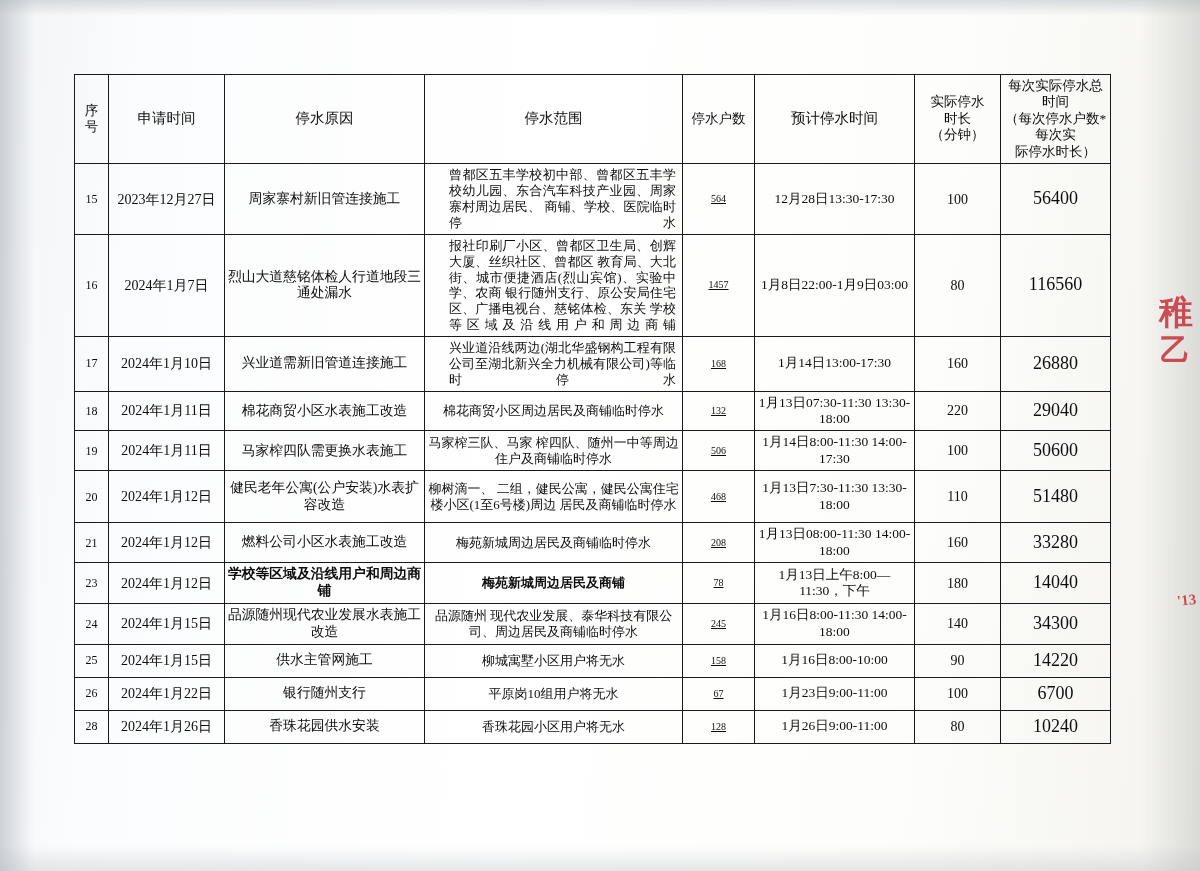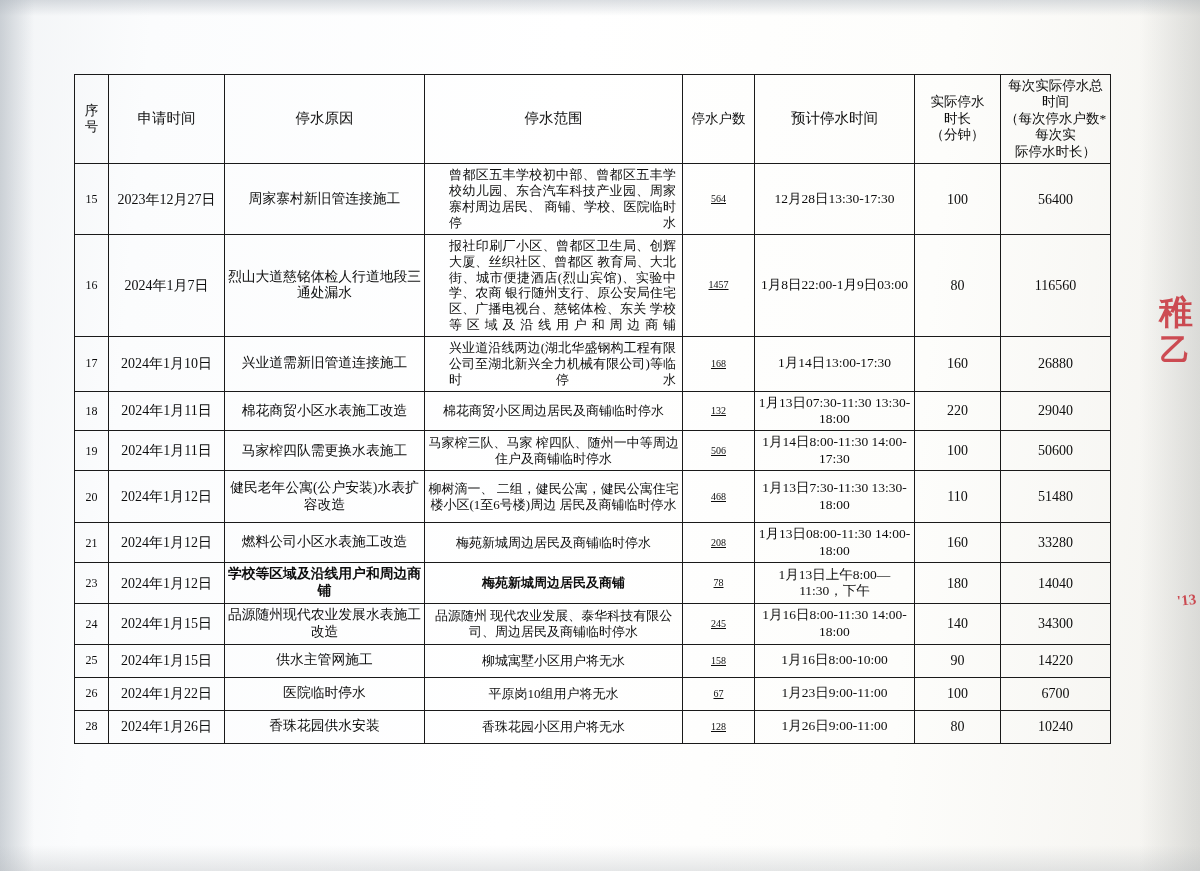--- a/index.html
+++ b/index.html
@@ -81,21 +81,21 @@
     font-size: 13.5px;
   }
   td.c-seq { font-size: 12px; }
   td.c-date { font-size: 14px; white-space: nowrap; }
   td.c-reason { font-size: 13.8px; }
   td.c-scope { font-size: 13px; text-align: center; }
   td.c-scope.justify { text-align: justify; text-align-last: justify; padding-left: 24px; padding-right: 6px; }
   td.c-count { font-size: 10px; text-decoration: underline; }
   td.c-time { font-size: 13.5px; }
   td.c-dur { font-size: 14px; }
-  td.c-total { font-size: 14px; }
+  td.c-total { font-size: 18px; }
   td.bold { font-weight: bold; }
 
   
   col.w-seq { width: 34px; }
   col.w-date { width: 116px; }
   col.w-reason { width: 200px; }
   col.w-scope { width: 258px; }
   col.w-count { width: 72px; }
   col.w-time { width: 160px; }
   col.w-dur { width: 86px; }
@@ -269,21 +269,21 @@
           <td class="c-scope">柳城寓墅小区用户将无水</td>
           <td class="c-count">158</td>
           <td class="c-time">1月16日8:00-10:00</td>
           <td class="c-dur">90</td>
           <td class="c-total">14220</td>
         </tr>
 
         <tr style="height:33px;">
           <td class="c-seq">26</td>
           <td class="c-date">2024年1月22日</td>
-          <td class="c-reason">医院临时停水</td>
+          <td class="c-reason">银行随州支行</td>
           <td class="c-scope">平原岗10组用户将无水</td>
           <td class="c-count">67</td>
           <td class="c-time">1月23日9:00-11:00</td>
           <td class="c-dur">100</td>
           <td class="c-total">6700</td>
         </tr>
 
 
         <tr style="height:33px;">
           <td class="c-seq">28</td>

